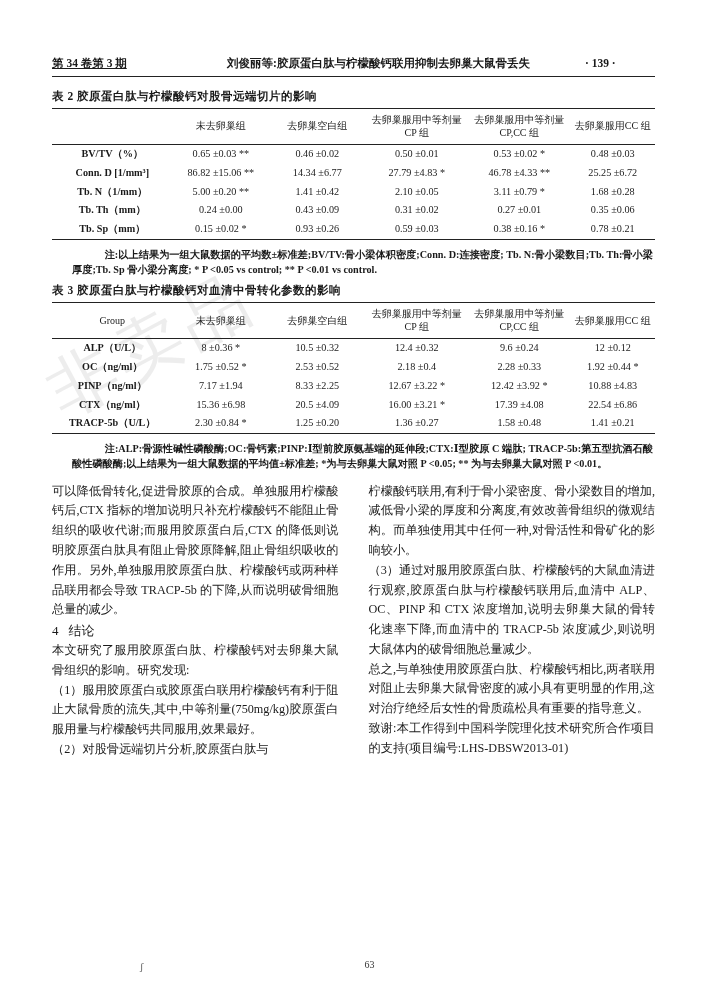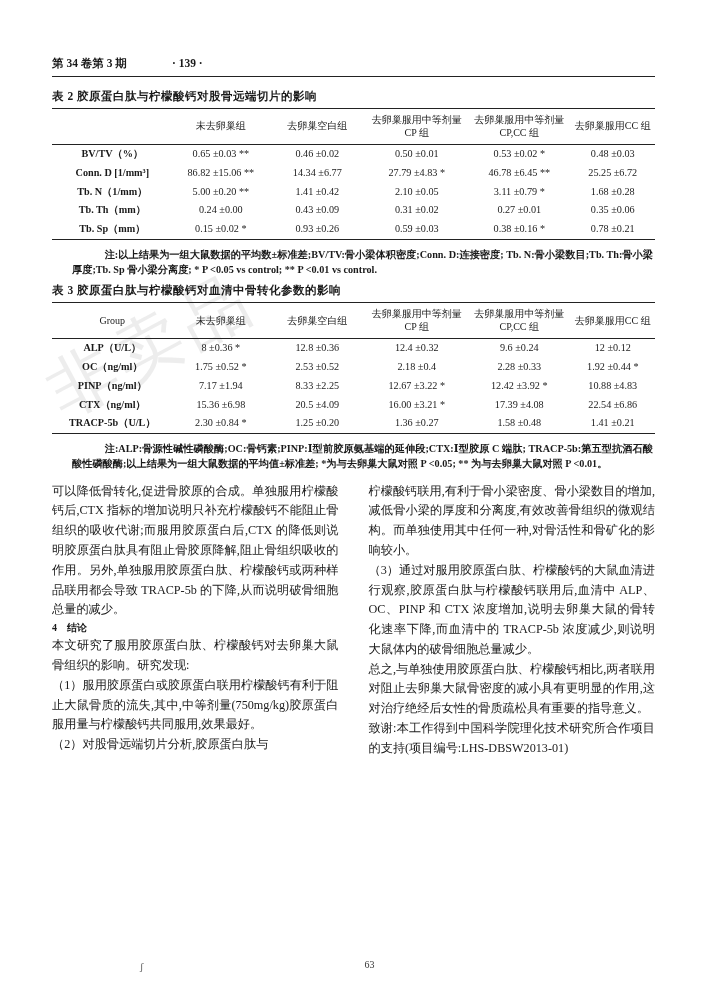--- a/index.html
+++ b/index.html
@@ -38,21 +38,21 @@
   }
   .content { position: relative; z-index: 1; }
 
   
   .runhead {
     display: flex;
     align-items: baseline;
     font-size: 11.5px;
     padding-bottom: 5px;
   }
-  .runhead .left { width: 120px; font-weight: bold; }
+  .runhead .left { width: 120px; font-weight: bold; text-decoration: underline; }
   .runhead .center { flex: 1; text-align: center; font-weight: bold; }
   .runhead .right { width: 70px; text-align: left; font-weight: bold; }
   .runhead-rule {
     border-bottom: 1.4px solid #222;
     margin-bottom: 12px;
   }
 
   .tbl-caption {
     text-align: left;
     font-size: 11.5px;
@@ -104,22 +104,22 @@
   }
   .col {
     width: 290px;
     font-size: 12.2px;
     line-height: 1.62;
     text-align: justify;
   }
   .col p { margin: 0; text-indent: 0; }
   .sect-head {
     margin: 2px 0 0 0;
-    font-size: 10px;
-    font-weight: bold;
+    font-size: 13px;
+    font-weight: normal;
   }
   .sect-head .num { margin-right: 10px; }
 
   .footer {
     position: absolute;
     left: 0; right: 0; bottom: 16px;
     text-align: center;
     font-size: 10px;
     color: #333;
     padding-left: 32px;
@@ -135,20 +135,21 @@
 </head>
 <body>
 
 <div class="page">
   <div class="watermark">非卖品</div>
 
   <div class="content">
 
     <div class="runhead">
       <div class="left">第 34 卷第 3 期</div>
+      <div class="center">刘俊丽等:胶原蛋白肽与柠檬酸钙联用抑制去卵巢大鼠骨丢失</div>
       <div class="right">· 139 ·</div>
     </div>
     <div class="runhead-rule"></div>
 
     <div class="tbl-caption">表 2    胶原蛋白肽与柠檬酸钙对股骨远端切片的影响</div>
     <table class="data">
       <colgroup>
         <col style="width:20%">
           <col style="width:16%">
           <col style="width:16%">
@@ -173,21 +174,21 @@
           <td>0.46 ±0.02</td>
           <td>0.50 ±0.01</td>
           <td>0.53 ±0.02 *</td>
           <td>0.48 ±0.03</td>
         </tr>
         <tr>
           <td class="rowlab">Conn. D [1/mm³]</td>
           <td>86.82 ±15.06 **</td>
           <td>14.34 ±6.77</td>
           <td>27.79 ±4.83 *</td>
-          <td>46.78 ±6.45 **</td>
+          <td>46.78 ±4.33 **</td>
           <td>25.25 ±6.72</td>
         </tr>
         <tr>
           <td class="rowlab">Tb. N（1/mm）</td>
           <td>5.00 ±0.20 **</td>
           <td>1.41 ±0.42</td>
           <td>2.10 ±0.05</td>
           <td>3.11 ±0.79 *</td>
           <td>1.68 ±0.28</td>
         </tr>
@@ -228,21 +229,21 @@
           <th>去卵巢空白组</th>
           <th>去卵巢服用中等剂量 CP 组</th>
           <th>去卵巢服用中等剂量 CP,CC 组</th>
           <th>去卵巢服用CC 组</th>
         </tr>
       </thead>
       <tbody>
         <tr>
           <td class="rowlab">ALP（U/L）</td>
           <td>8 ±0.36 *</td>
-          <td>12.8 ±0.36</td>
+          <td>10.5 ±0.32</td>
           <td>12.4 ±0.32</td>
           <td>9.6 ±0.24</td>
           <td>12 ±0.12</td>
         </tr>
         <tr>
           <td class="rowlab">OC（ng/ml）</td>
           <td>1.75 ±0.52 *</td>
           <td>2.53 ±0.52</td>
           <td>2.18 ±0.4</td>
           <td>2.28 ±0.33</td>

